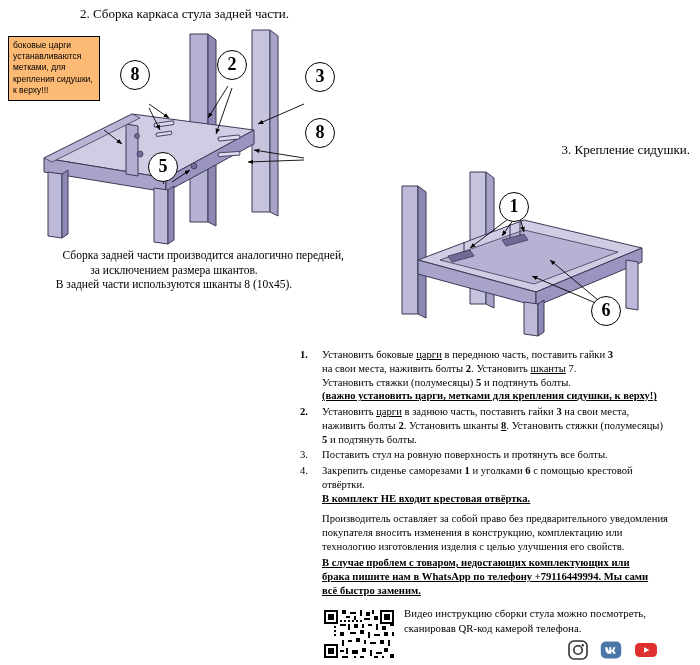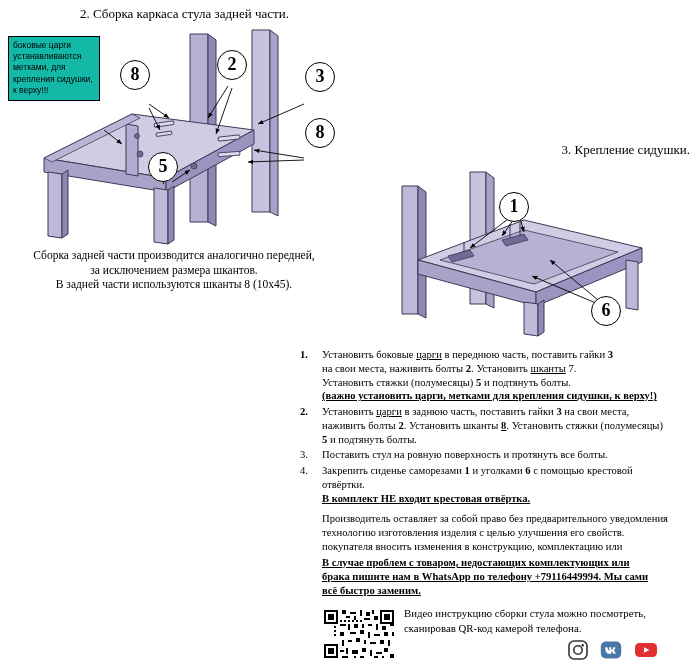--- a/index.html
+++ b/index.html
@@ -26,21 +26,21 @@
   
   #illus1 {
     left: 4px; top: 26px; width: 338px; height: 220px;
   }
   #illus1 svg, #illus2 svg { display: block; }
 
   
   #note-box {
     left: 8px; top: 36px; width: 92px;
     border: 1px solid #000;
-    background: #14b8a6;
+    background: #fdba74;
     font-family: "Liberation Sans", sans-serif;
     font-size: 8.5px;
     line-height: 1.32;
     padding: 3px 4px 4px 4px;
     box-sizing: border-box;
     z-index: 5;
   }
 
   
   .circ {
@@ -54,21 +54,21 @@
     z-index: 6;
   }
   .circ.md { width: 30px; height: 30px; line-height: 27px; font-size: 18px; }
 
   
   #cap1 {
     left: 4px; top: 248px; width: 340px;
     font-size: 11.5px;
     line-height: 1.28;
   }
-  #cap1 .l1 { text-align: center; }
+  #cap1 .l1 { text-align: right; }
   #cap1 .l2, #cap1 .l3 { text-align: center; }
 
   
   #sec3-title {
     left: 400px; top: 142px; width: 290px;
     font-size: 13px;
     text-align: right;
   }
 
   
@@ -280,22 +280,22 @@
     <div>
       <div><span> Закрепить сиденье саморезами </span><span class="b">1</span><span> и уголками </span><span class="b">6</span><span> с помощью крестовой</span></div>
       <div><span>отвёртки.</span></div>
       <div><span class="bu">В комплект НЕ входит крестовая отвёртка.</span></div>
     </div>
   </div>
 </div>
 
 <div class="abs" id="para-rights">
   <div>Производитель оставляет за собой право без предварительного уведомления</div>
+  <div>покупателя вносить изменения в конструкцию, комплектацию или</div>
   <div>технологию изготовления изделия с целью улучшения его свойств.</div>
-  <div>покупателя вносить изменения в конструкцию, комплектацию или</div>
 </div>
 
 <div class="abs" id="para-warranty">
   <div>В случае проблем с товаром, недостающих комплектующих или</div>
   <div>брака пишите нам в WhatsApp по телефону +79116449994. Мы сами</div>
   <div>всё быстро заменим.</div>
 </div>
 
 <div class="abs" id="qr">
   <svg width="74" height="52" viewBox="0 0 37 26" xmlns="http://www.w3.org/2000/svg" shape-rendering="crispEdges">

